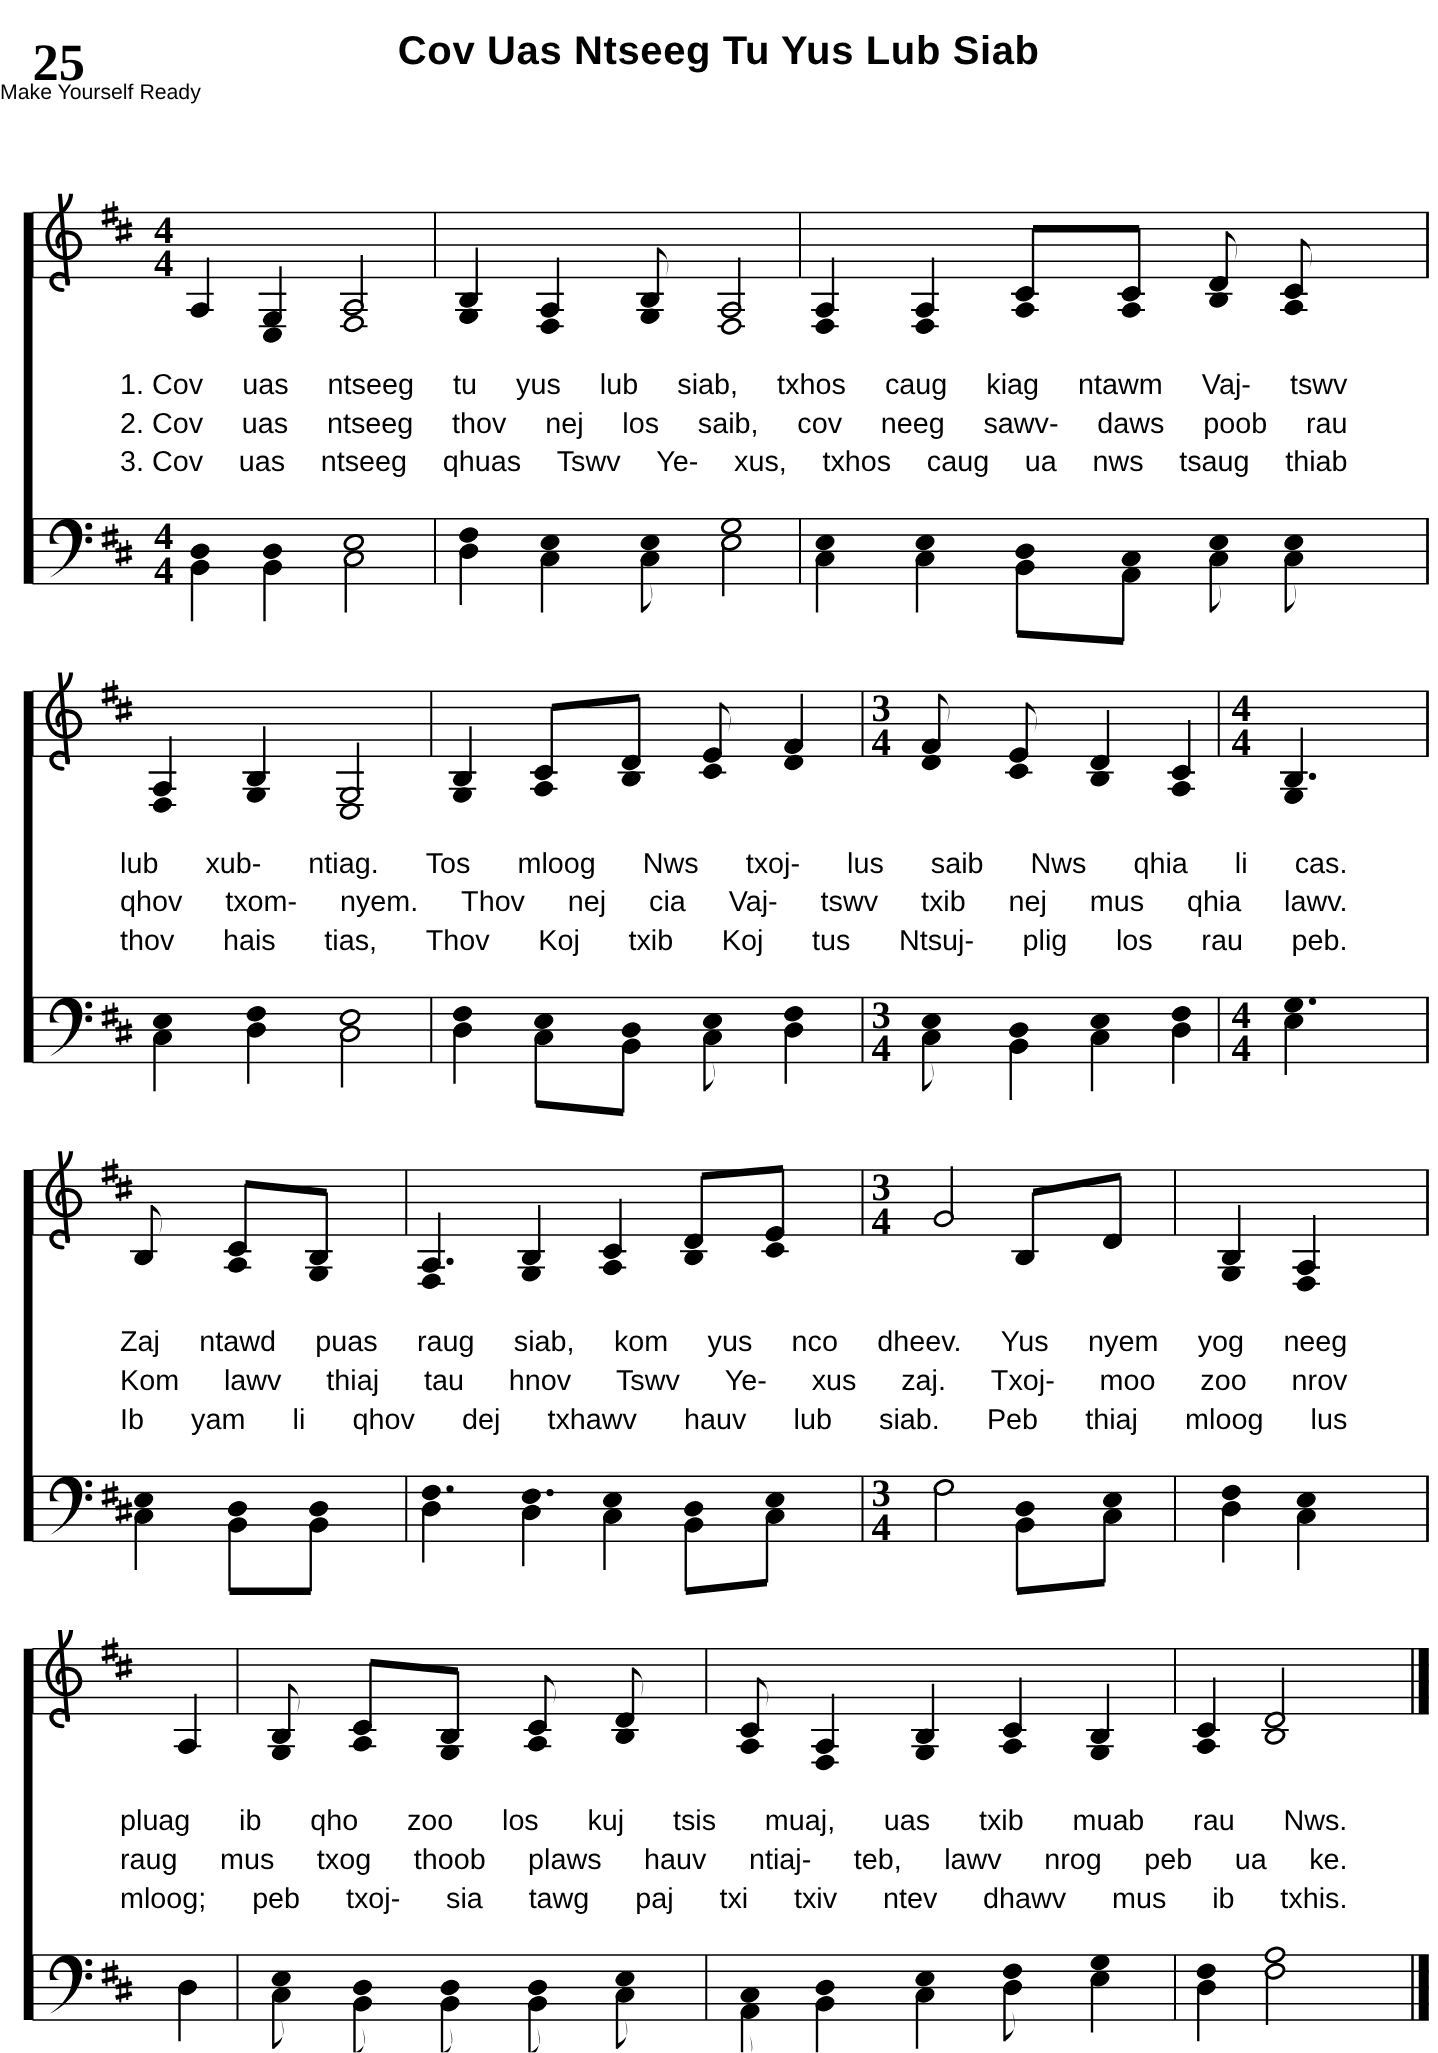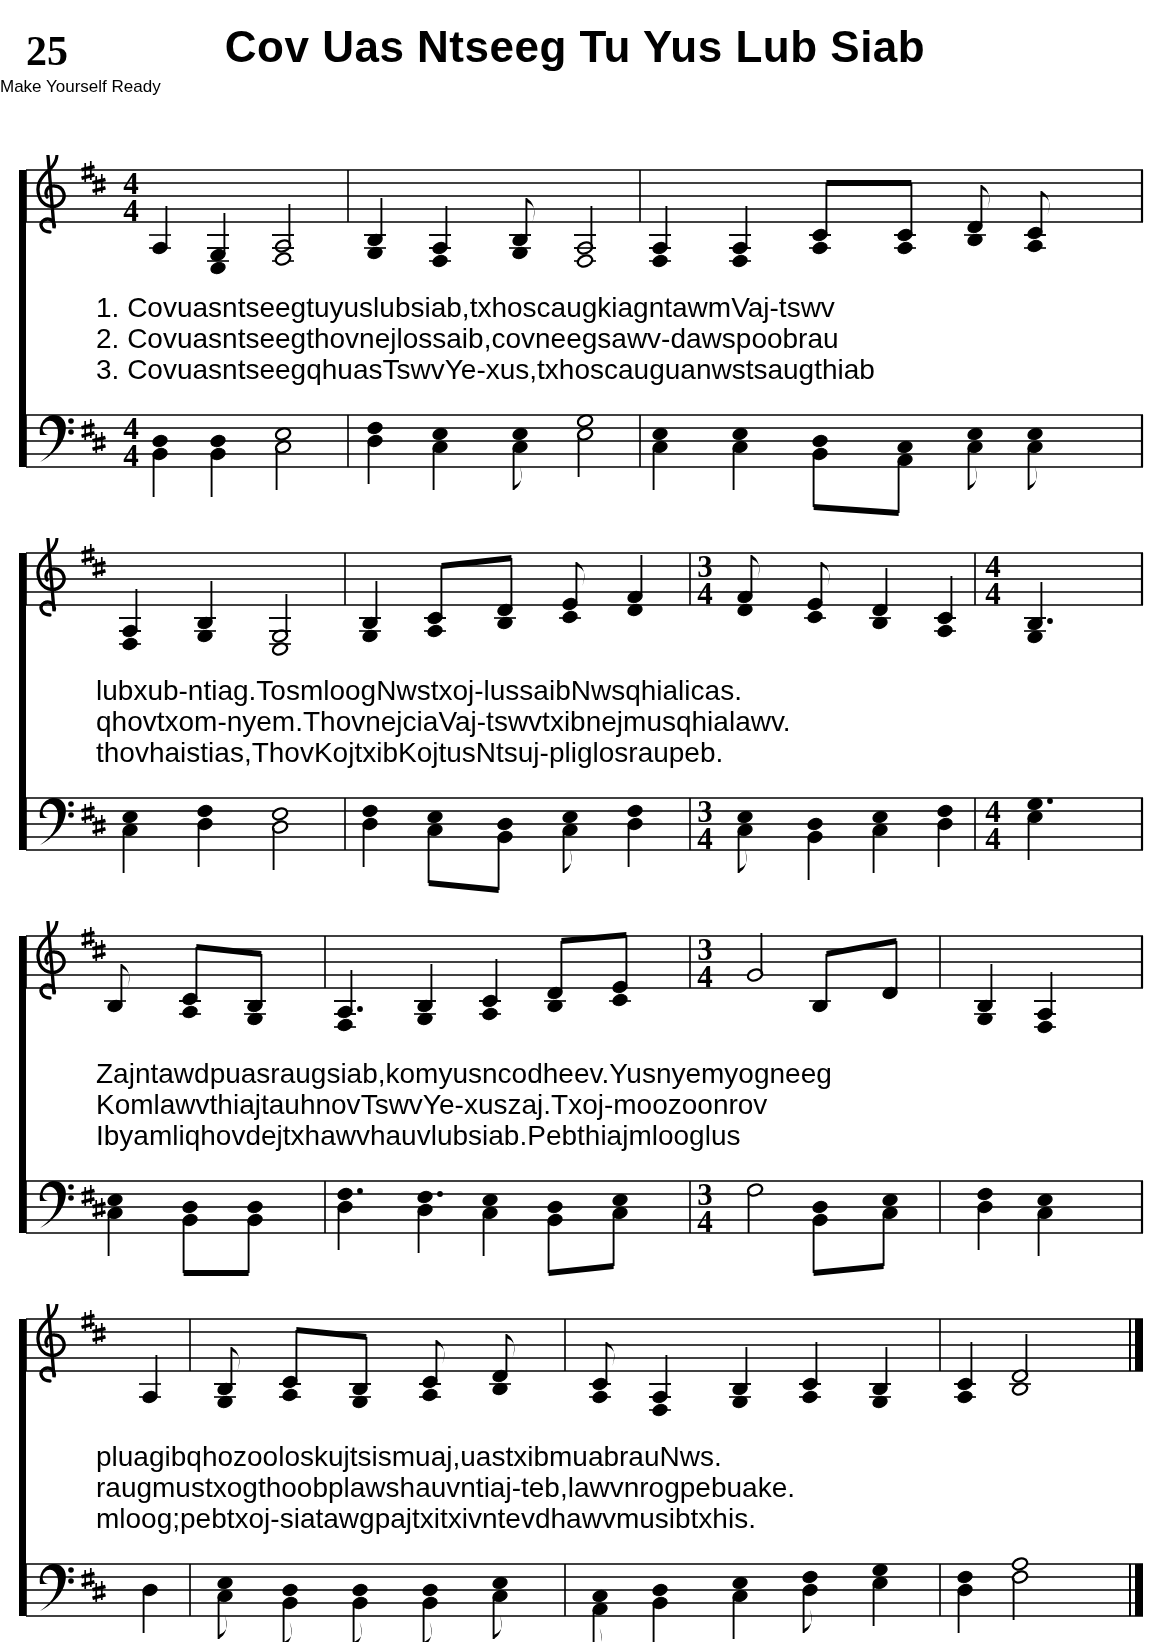--- a/index.html
+++ b/index.html
@@ -6,35 +6,35 @@
   .page{
     width:1150px;height:1642px;background:#ffffff;color:#000;
     font-family:"Liberation Sans",sans-serif;position:relative;overflow:hidden;
   }
   .header{position:relative;padding-top:23px;height:110px;}
   .hymn-number{
     position:absolute;left:26px;top:30px;
     font-family:"Liberation Serif",serif;font-weight:bold;font-size:42px;line-height:1;
   }
   .title{
-    text-align:center;font-weight:bold;font-size:44px;line-height:1.1;letter-spacing:.5px;
+    text-align:center;font-weight:bold;font-size:32px;line-height:1.1;letter-spacing:.5px;
   }
   .subtitle{
     font-size:17px;margin-top:6px;
   }
   .systems{margin-top:22px;}
   .system{position:relative;margin-bottom:18px;}
   .system svg{display:block;}
   .system-bar{
     position:absolute;left:19px;width:7px;background:#000;
   }
   .lyrics{height:100px;padding:2px 72px 0 96px;box-sizing:border-box;}
   .lyric-row{
-    display:flex;align-items:baseline;
-    font-size:28px;line-height:31px;white-space:nowrap;
+    display:flex;justify-content:space-between;align-items:baseline;
+    font-size:23px;line-height:31px;white-space:nowrap;
   }
 </style>
 </head>
 <body>
 
 <div class="page">
   <div class="header">
     <div class="hymn-number">25</div>
     <div class="title">Cov Uas Ntseeg Tu Yus Lub Siab</div>
     <div class="subtitle">Make Yourself Ready</div>

